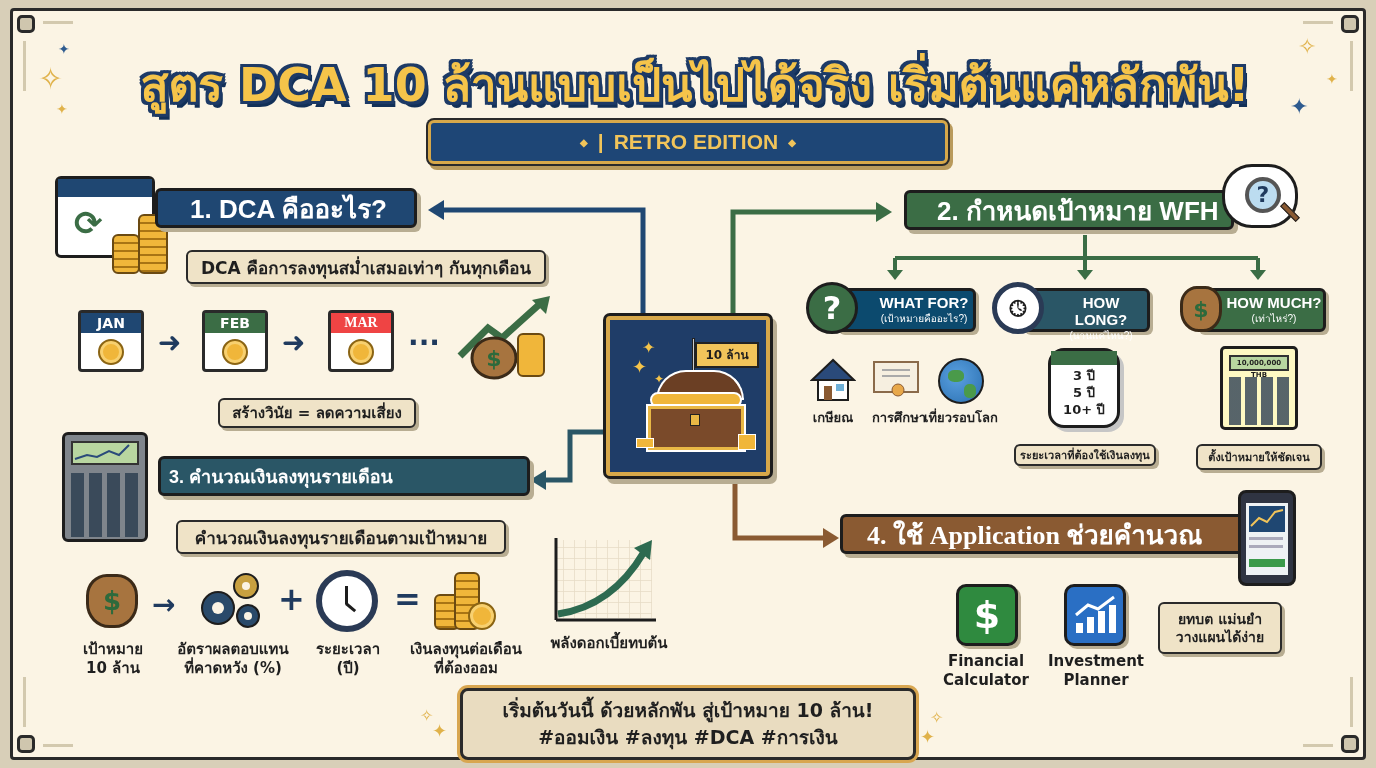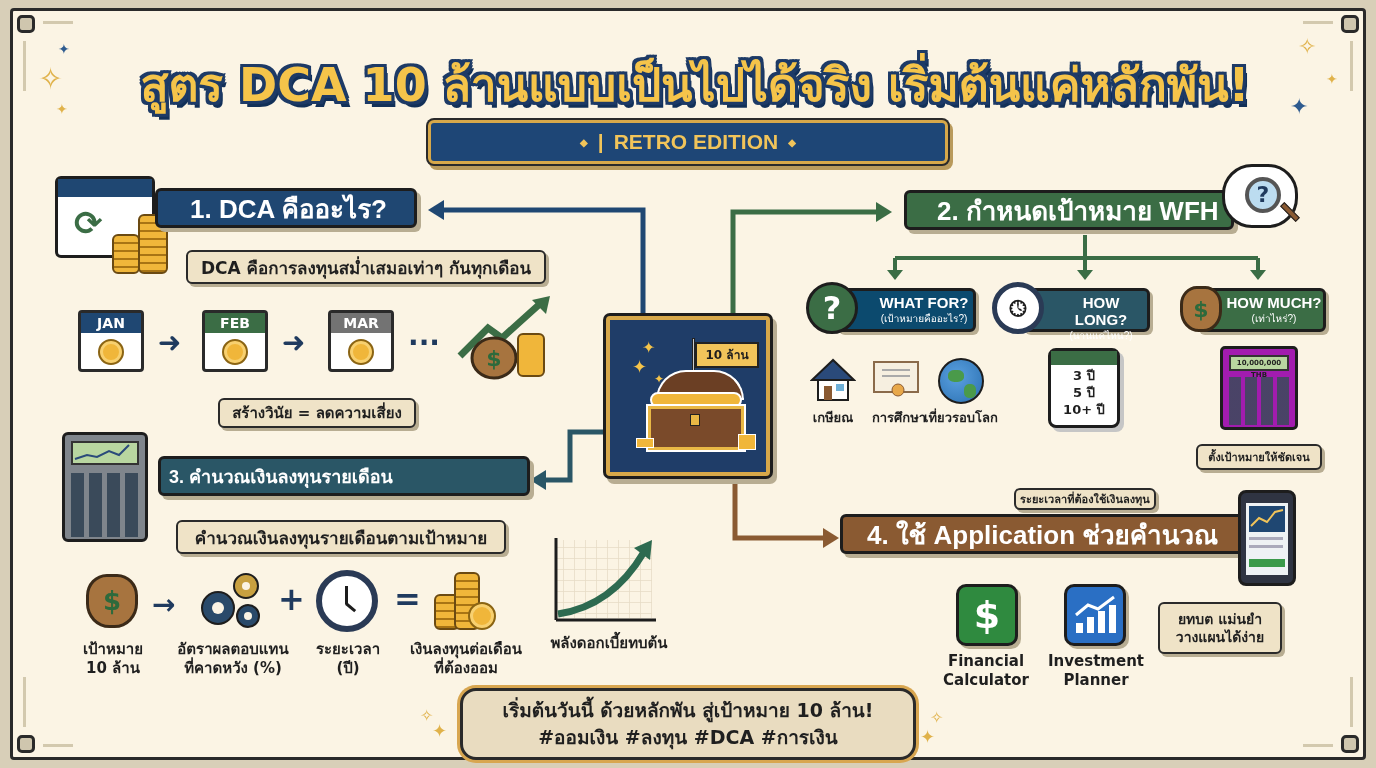--- a/index.html
+++ b/index.html
@@ -52,21 +52,21 @@
   .bar {
     position:absolute; height:40px; border:3px solid #1d1d1d; border-radius:6px;
     color:#fff; font-weight:bold; font-size:26px;
     display:flex; align-items:center;
     box-shadow: 4px 4px 0 #b8ad92;
     font-family: "Liberation Sans", sans-serif;
   }
   .bar.blue { background:#1f4772; }
   .bar.green { background:#3b6d45; }
   .bar.teal { background:#2a5666; }
-  .bar.brown { background:#8a5a32; }
+  .bar.brown { background:#8a5a32;font-family:Liberation Serif, serif; }
 
   .bubble {
     position:absolute; background:#efe3c7; border:2.5px solid #2a2a2a; border-radius:6px;
     box-shadow: 3px 3px 0 #b8ad92;
     font-size:17px; font-weight:bold; color:#1f1f1f;
     display:flex; align-items:center; justify-content:center; text-align:center;
     padding: 0 10px;
   }
   .cal {
     position:absolute; width:66px; height:62px; background:#fff; border:3px solid #2a2a2a; border-radius:4px;
@@ -95,21 +95,21 @@
     position:absolute; background:#a7743f; border:3px solid #3b2a18; border-radius: 40% 40% 45% 45%;
     color:#2d6a3c; font-weight:bold; display:flex; align-items:center; justify-content:center;
   }
   .app-icon {
     position:absolute; width:62px; height:62px; border:3px solid #1d1d1d; border-radius:10px;
     display:flex; align-items:center; justify-content:center; color:#fff; font-weight:bold; font-size:38px;
     box-shadow: 3px 3px 0 #b8ad92;
   }
   .bottom-banner {
     position:absolute; left:460px; top:688px; width:456px; height:72px;
-    background:#e9dcc0; border:3px solid #2a2a2a; border-radius:16px;
+    background:#e9dcc0; border:3px solid #2a2a2a; border-radius:8px;
     box-shadow: 0 0 0 3px #d8a650;
     text-align:center; font-weight:bold; font-size:19px; color:#1f1f1f; line-height:1.4;
     padding-top:6px;
   }
 </style>
 </head>
 <body>
 
 <div class="frame">
   <div class="corner tl"></div>
@@ -199,21 +199,21 @@
   <div class="hd" style="background:#1f4772;">JAN</div>
   <div class="coin" style="left:17px;top:26px;"></div>
 </div>
 <div class="arrow-glyph" style="left:158px;top:326px;">➜</div>
 <div class="cal" style="left:202px;top:310px;">
   <div class="hd" style="background:#3b6d45;">FEB</div>
   <div class="coin" style="left:17px;top:26px;"></div>
 </div>
 <div class="arrow-glyph" style="left:282px;top:326px;">➜</div>
 <div class="cal" style="left:328px;top:310px;">
-  <div class="hd" style="background:#737373;">MAR</div>
+  <div class="hd" style="background:#ef4444;font-family:Liberation Serif, serif;">MAR</div>
   <div class="coin" style="left:17px;top:26px;"></div>
 </div>
 <div class="abs" style="left:408px;top:326px;font-size:28px;font-weight:bold;color:#1f3a5e;">···</div>
 <svg class="abs" style="left:454px;top:294px;" width="100" height="90">
   <polyline points="6,62 34,34 48,44 88,8" fill="none" stroke="#3b6d45" stroke-width="7"></polyline>
   <polygon points="96,2 78,6 92,20" fill="#3b6d45"></polygon>
   <ellipse cx="40" cy="64" rx="22" ry="20" fill="#a7743f" stroke="#3b2a18" stroke-width="3"></ellipse>
   <text x="40" y="72" text-anchor="middle" font-size="22" font-weight="bold" fill="#2d6a3c" font-family="DejaVu Sans, sans-serif">$</text>
   <rect x="64" y="40" width="26" height="42" rx="5" fill="#f0b63a" stroke="#6b4a12" stroke-width="2"></rect>
 </svg>
@@ -256,31 +256,31 @@
   <circle cx="26" cy="32" r="6" fill="#e8a84a" stroke="#8a5a32"></circle>
 </svg>
 <div class="abs" style="left:938px;top:358px;width:46px;height:46px;border-radius:50%;background:radial-gradient(circle at 40% 40%,#5aa0e0,#2a6fb0);border:2px solid #1d1d1d;">
   <div class="abs" style="left:8px;top:10px;width:16px;height:12px;background:#4a9a4a;border-radius:40%;"></div>
   <div class="abs" style="left:24px;top:24px;width:12px;height:14px;background:#4a9a4a;border-radius:40%;"></div>
 </div>
 <div class="label" style="left:806px;top:410px;width:54px;font-size:13px;">เกษียณ</div>
 <div class="label" style="left:864px;top:410px;width:70px;font-size:13px;">การศึกษา</div>
 <div class="label" style="left:924px;top:410px;width:74px;font-size:13px;">เที่ยวรอบโลก</div>
 
-<div class="abs" style="left:1048px;top:348px;width:72px;height:80px;background:#fff;border:3px solid #1d1d1d;border-radius:8px;box-shadow:4px 4px 0 #c6c6c6;">
+<div class="abs" style="left:1048px;top:348px;width:72px;height:80px;background:#fff;border:3px solid #1d1d1d;border-radius:16px;box-shadow:4px 4px 0 #c6c6c6;">
   <div style="height:14px;background:#3b6d45;"></div>
   <div style="text-align:center;font-weight:bold;font-size:13px;line-height:17px;margin-top:2px;">
     <div>3 ปี</div>
     <div>5 ปี</div>
     <div>10+ ปี</div>
   </div>
 </div>
-<div class="bubble" style="left:1014px;top:444px;width:142px;height:14px;font-size:11px;padding:9px 4px;margin-top:44px;">ระยะเวลาที่ต้องใช้เงินลงทุน</div>
-
-<div class="abs" style="left:1220px;top:346px;width:78px;height:84px;background:#a21caf;border:3px solid #1d1d1d;border-radius:5px;">
+<div class="bubble" style="left:1014px;top:444px;width:142px;height:14px;font-size:11px;padding:9px 4px;">ระยะเวลาที่ต้องใช้เงินลงทุน</div>
+
+<div class="abs" style="left:1220px;top:346px;width:78px;height:84px;background:#fef9c3;border:3px solid #1d1d1d;border-radius:5px;">
   <div class="abs" style="left:6px;top:6px;width:60px;height:16px;background:#b8d6a0;border:2px solid #333;font-size:7px;font-weight:bold;line-height:12px;text-align:center;">10,000,000 THB</div>
   <div class="abs" style="left:6px;top:28px;width:60px;height:48px;background:repeating-linear-gradient(90deg,#3a4a5a 0 12px,transparent 12px 16px);opacity:.85;"></div>
 </div>
 <div class="bubble" style="left:1196px;top:444px;width:126px;height:26px;font-size:11px;padding:0 4px;">ตั้งเป้าหมายให้ชัดเจน</div>
 
 <div class="abs" style="left:62px;top:432px;width:86px;height:110px;background:#7f858c;border:3px solid #1d1d1d;border-radius:6px;">
   <div class="abs" style="left:6px;top:6px;width:68px;height:24px;background:#b8d6a0;border:2px solid #333;">
     <svg width="64" height="20">
         <polyline points="2,16 14,12 24,14 36,8 46,12 56,2" fill="none" stroke="#2a4a7a" stroke-width="2"></polyline>
       </svg>

